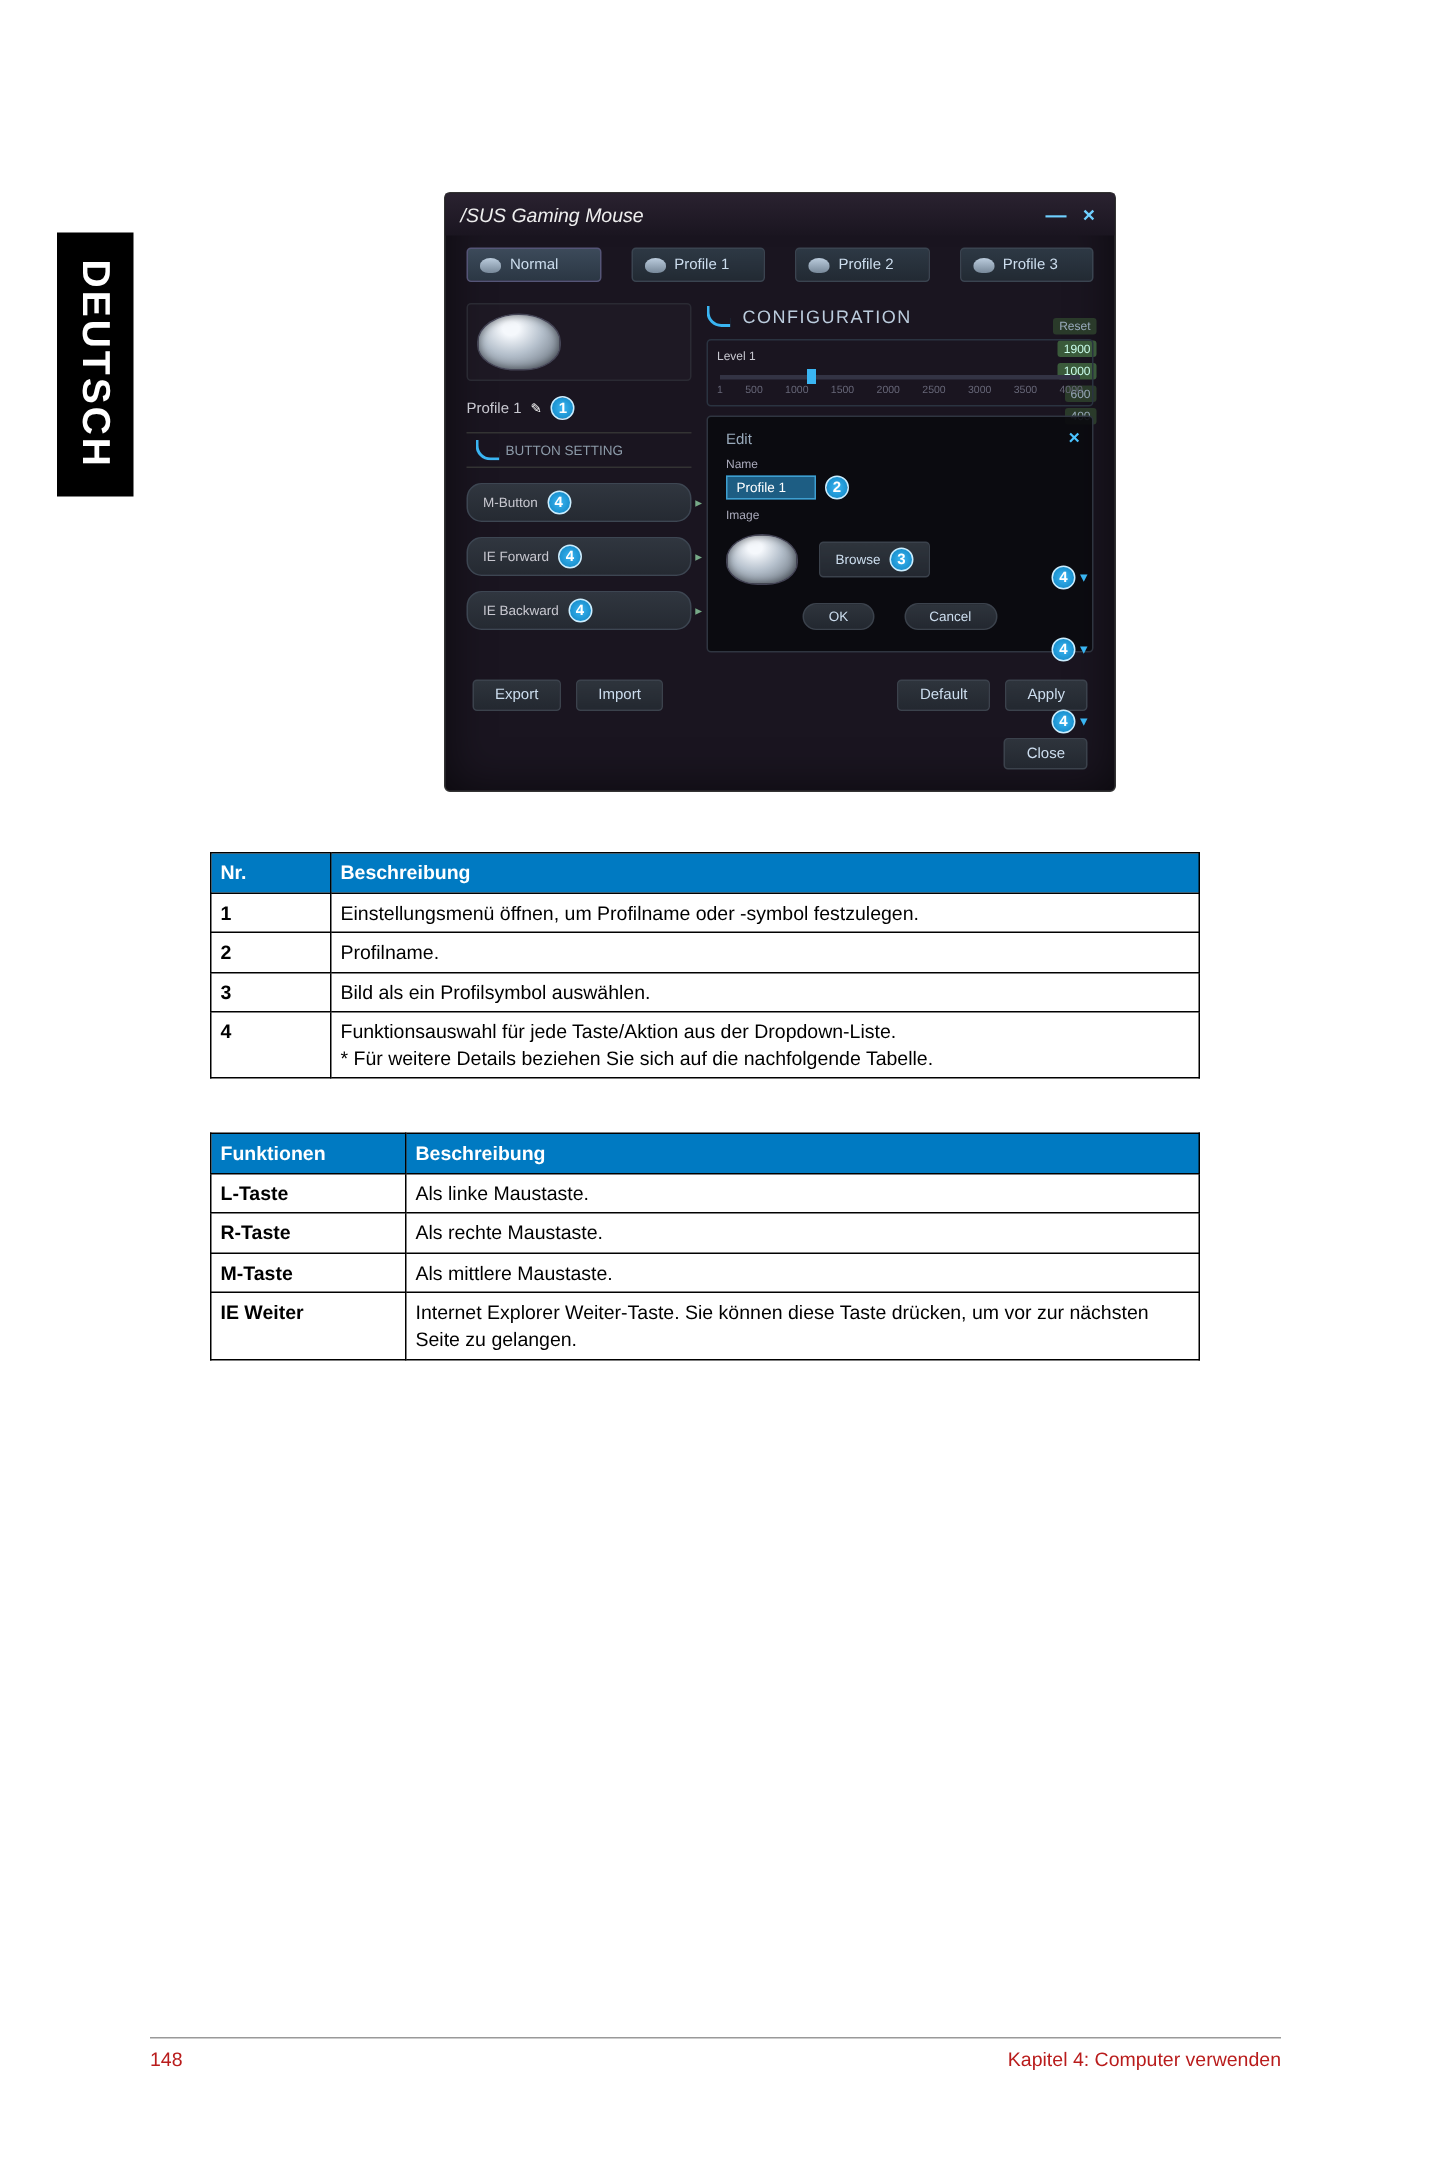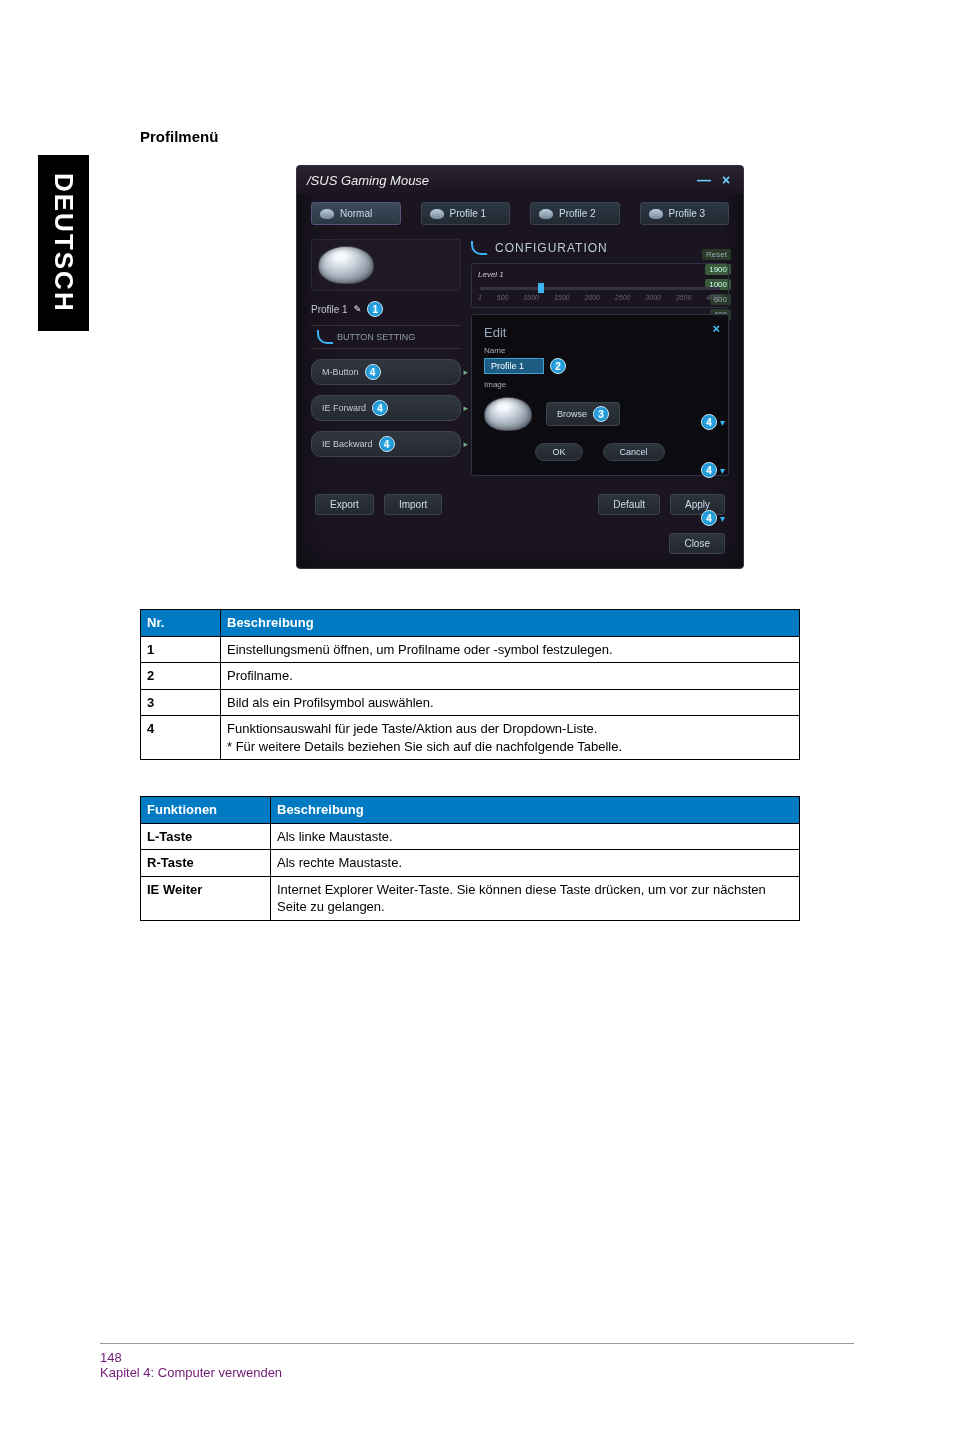--- a/index.html
+++ b/index.html
@@ -139,21 +139,20 @@
       display: flex; align-items: center; gap: 8px;
       margin: 2px 0 8px;
     }
     .slider-area {
       border: 1px solid #2a3340;
       border-radius: 3px;
       padding: 6px;
       margin-bottom: 6px;
       font-size: 8px;
       position: relative;
-      font-style: italic;
     }
     .slider-track {
       height: 3px; background: #334; margin: 8px 2px 4px; position: relative;
     }
     .slider-thumb {
       width: 6px; height: 10px; background: #3ab5f2; position: absolute; top: -4px; left: 24%;
     }
     .slider-labels { display: flex; justify-content: space-between; font-size: 7px; color: #667; }
     .right-badges {
       position: absolute; right: -2px; top: 10px;
@@ -239,31 +238,29 @@
     .footer {
       position: absolute;
       bottom: 58px;
       left: 100px;
       right: 100px;
       border-top: 1px solid #999;
       padding-top: 6px;
       display: flex;
       justify-content: space-between;
       font-size: 13px;
-      color: #701a75;
-      flex-direction: column;
+      color: #b91c1c;
     }
   </style>
 </head>
 <body>
 
 <div class="sidebar-tab">DEUTSCH</div>
 
 <div class="content">
-  <div class="section-title">Profilmenü</div>
 
   <div class="screenshot">
     <div class="app-titlebar">
       <span class="app-brand">/SUS Gaming Mouse</span>
       <div class="win-controls">
         <span class="win-btn">—</span>
         <span class="win-btn">×</span>
       </div>
     </div>
     <div class="tabs">
@@ -339,21 +336,21 @@
             <span>1500</span>
             <span>2000</span>
             <span>2500</span>
             <span>3000</span>
             <span>3500</span>
             <span>4000</span>
           </div>
         </div>
 
         <div class="modal">
-          <div style="font-size:13px;color:#9ab;">Edit</div>
+          <div style="font-size:10px;color:#9ab;">Edit</div>
           <span class="modal-close">×</span>
           <div class="fld-label">Name</div>
           <div style="display:flex;align-items:center;gap:6px;">
             <span class="name-input">Profile 1</span>
             <span class="callout">2</span>
           </div>
           <div class="fld-label">Image</div>
           <div class="browse-row">
             <div class="big-mouse" style="width:48px;height:34px;"></div>
             <div class="browse-btn">
@@ -433,20 +430,24 @@
     </tr>
     <tr>
       <td class="tbl-bold">L-Taste</td>
       <td>Als linke Maustaste.</td>
     </tr>
     <tr>
       <td class="tbl-bold">R-Taste</td>
       <td>Als rechte Maustaste.</td>
     </tr>
     <tr>
+      <td class="tbl-bold">M-Taste</td>
+      <td>Als mittlere Maustaste.</td>
+    </tr>
+    <tr>
       <td class="tbl-bold">IE Weiter</td>
       <td>Internet Explorer Weiter-Taste. Sie können diese Taste drücken, um vor zur nächsten Seite zu gelangen.</td>
     </tr>
   </tbody>
     </table>
 </div>
 
 <div class="footer">
   <span>148</span>
   <span>Kapitel 4: Computer verwenden</span>

